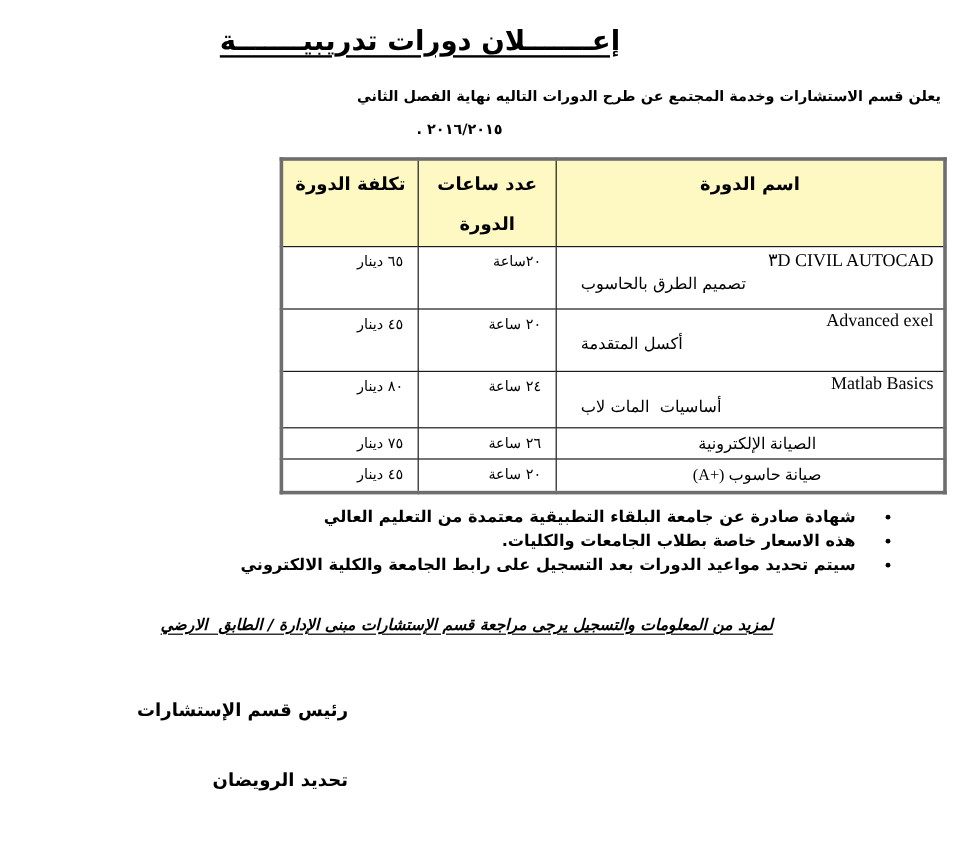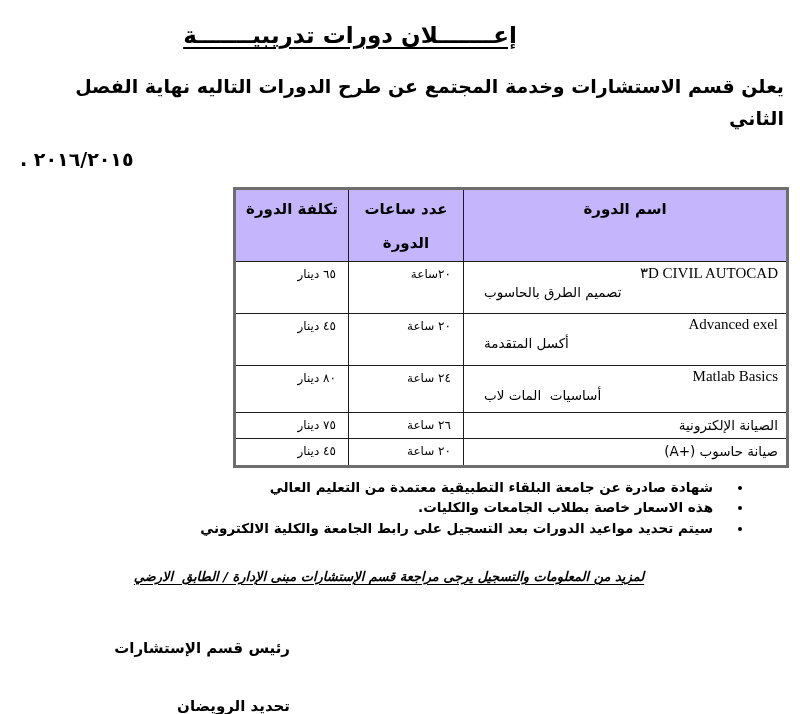--- a/index.html
+++ b/index.html
@@ -16,52 +16,52 @@
   .title-wrap { margin-right: 100px; text-align: center; }
   .doc-title {
     display: inline-block;
     font-size: 23px;
     font-weight: bold;
     text-decoration: underline;
     text-underline-offset: 4px;
   }
 
   
-  .intro { margin: 22px 16px 0 20px; font-size: 19px; font-weight: bold; line-height: 1.7; }
+  .intro { margin: 22px 16px 0 20px; font-size: 12px; font-weight: bold; line-height: 1.7; }
   .intro-line1 { text-align: right; }
-  .intro-line2-wrap { text-align: left; padding-right: 38px; margin-top: 8px; }
+  .intro-line2-wrap { text-align: center; padding-right: 38px; margin-top: 8px; }
 
   
   table.courses {
     border-collapse: collapse;
     width: 553px;
     margin: 12px 11px 0 auto;
     border: 3px solid #6e6e6e;
     table-layout: fixed;
   }
   table.courses td, table.courses th { border: 1px solid #1c1c1c; }
   col.c-name { width: 324px; }
   col.c-hours { width: 115px; }
   col.c-cost { width: 114px; }
   th.hdr {
     height: 62px; vertical-align: top; text-align: center;
     font-size: 15px; font-weight: bold; line-height: 2.3;
-    background: #c4b5fd; padding-top: 2px;
+    background: #fef9c3; padding-top: 2px;
   }
   tr.row-2line td { height: 52px; }
   tr.row-2line-b td { height: 47px; }
   tr.row-1line td { height: 26px; }
   td.name-cell { vertical-align: top; padding: 2px 8px 2px 4px; }
   .name-en {
     font-family: Liberation Serif, serif;
     font-size: 15px; text-align: right; direction: rtl;
   }
   .name-ar { font-size: 13.5px; line-height: 1.6; white-space: pre-wrap; margin-left: 16px; }
   .name-ar.align-left { text-align: left; }
-  .name-ar.align-right { text-align: right; }
+  .name-ar.align-right { text-align: center; font-family: Liberation Serif, serif; }
   td.hours-cell, td.cost-cell {
     vertical-align: top; font-size: 12px; text-align: right;
     padding: 5px 12px 2px 2px;
   }
 
   
   ul.bullets { margin: 9px 55px 0 0; padding-right: 18px; padding-left: 0; list-style: disc; }
   ul.bullets li { font-size: 13.5px; font-weight: bold; line-height: 1.5; padding-right: 14px; }
 
   

